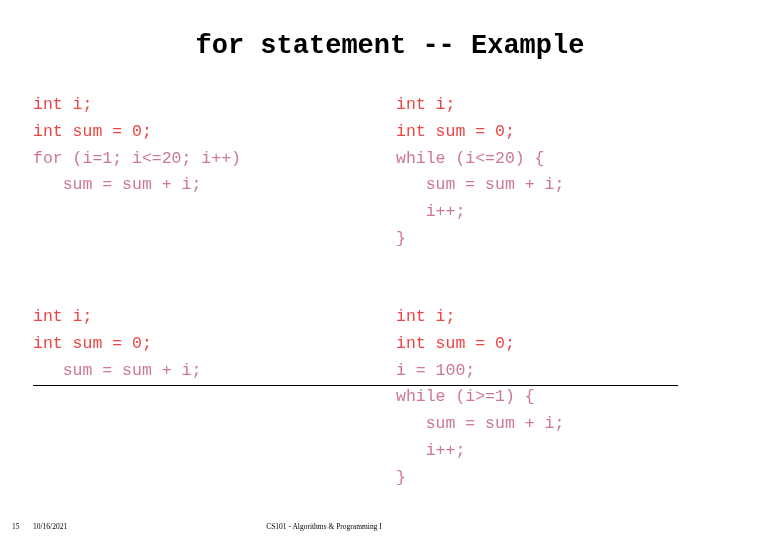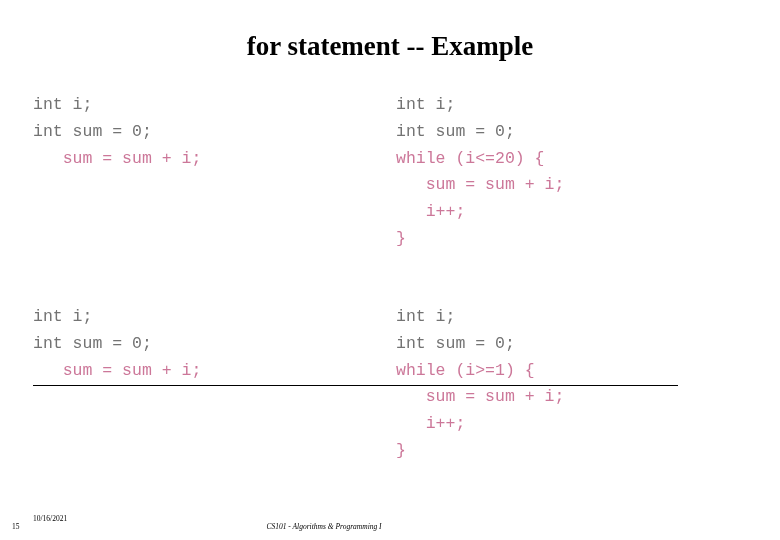--- a/index.html
+++ b/index.html
@@ -21,21 +21,21 @@
     height: 540px;
     box-sizing: border-box;
   }
 
   #slide-title {
     position: absolute;
     left: 0;
     top: 30px;
     width: 780px;
     text-align: center;
-    font-family: Liberation Serif, serif;
+    font-family: Liberation Mono, monospace;
     font-weight: bold;
     font-size: 27px;
     line-height: 32px;
     color: #000000;
     letter-spacing: 0px;
     white-space: pre;
   }
 
   #content-area {
     position: absolute;
@@ -62,21 +62,21 @@
   .code-col.left  { left: 33px;  width: 350px; }
   .code-col.right { left: 396px; width: 360px; }
 
   .code-line {
     white-space: pre;
     font-family: "Liberation Mono", "DejaVu Sans Mono", monospace;
     font-size: 16.5px;
     line-height: 26.8px;
     height: 26.8px;
   }
-  .code-line.black { color: #737373; }
+  .code-line.black { color: #ef4444; }
   .code-line.pink  { color: #cc7799; }
 
   #divider {
     position: absolute;
     left: 33px;
     top: 293px;
     width: 645px;
     height: 0;
     border-top: 1.6px solid #000000;
   }
@@ -92,43 +92,43 @@
     height: 30px;
   }
   .footer-text {
     position: absolute;
     font-family: "Liberation Serif", serif;
     font-size: 7.5px;
     color: #000000;
     line-height: 10px;
     white-space: pre;
   }
-  #footer-date   { left: 33px;  top: 4px; }
-  #footer-center { left: 0; top: 12px; width: 648px; text-align: center; font-style: italic; }
+  #footer-date   { left: 33px;  top: 12px; }
+  #footer-center { left: 0; top: 12px; width: 648px; text-align: center; }
   #footer-page   { left: 12px; top: 12px; width: 747px; text-align: left; }
 </style>
 </head>
 <body>
 
 <div id="slide">
 
   <div id="slide-title">for statement -- Example</div>
 
   <div id="content-area">
 
     <div id="block1" class="code-block-row">
-      <div class="code-col left"><div class="code-line black">int i;</div><div class="code-line black">int sum = 0;</div><div class="code-line pink">   sum = sum + i;</div></div>
+      <div class="code-col left"><div class="code-line black">int i;</div><div class="code-line black">int sum = 0;</div><div class="code-line pink">for (i=1; i&lt;=20; i++)</div><div class="code-line pink">   sum = sum + i;</div></div>
       <div class="code-col right"><div class="code-line black">int i;</div><div class="code-line black">int sum = 0;</div><div class="code-line pink">while (i&lt;=20) {</div><div class="code-line pink">   sum = sum + i;</div><div class="code-line pink">   i++;</div><div class="code-line pink">}</div></div>
     </div>
 
     <div id="divider"></div>
 
     <div id="block2" class="code-block-row">
       <div class="code-col left"><div class="code-line black">int i;</div><div class="code-line black">int sum = 0;</div><div class="code-line pink">   sum = sum + i;</div></div>
-      <div class="code-col right"><div class="code-line black">int i;</div><div class="code-line black">int sum = 0;</div><div class="code-line pink">while (i&gt;=1) {</div><div class="code-line pink">   sum = sum + i;</div><div class="code-line pink">   i++;</div><div class="code-line pink">}</div></div>
+      <div class="code-col right"><div class="code-line black">int i;</div><div class="code-line black">int sum = 0;</div><div class="code-line pink">i = 100;</div><div class="code-line pink">while (i&gt;=1) {</div><div class="code-line pink">   sum = sum + i;</div><div class="code-line pink">   i++;</div><div class="code-line pink">}</div></div>
     </div>
 
   </div>
 
   <div id="footer">
     <div id="footer-date" class="footer-text">10/16/2021</div>
     <div id="footer-center" class="footer-text">CS101 - Algorithms &amp; Programming I</div>
     <div id="footer-page" class="footer-text">15</div>
   </div>
 

